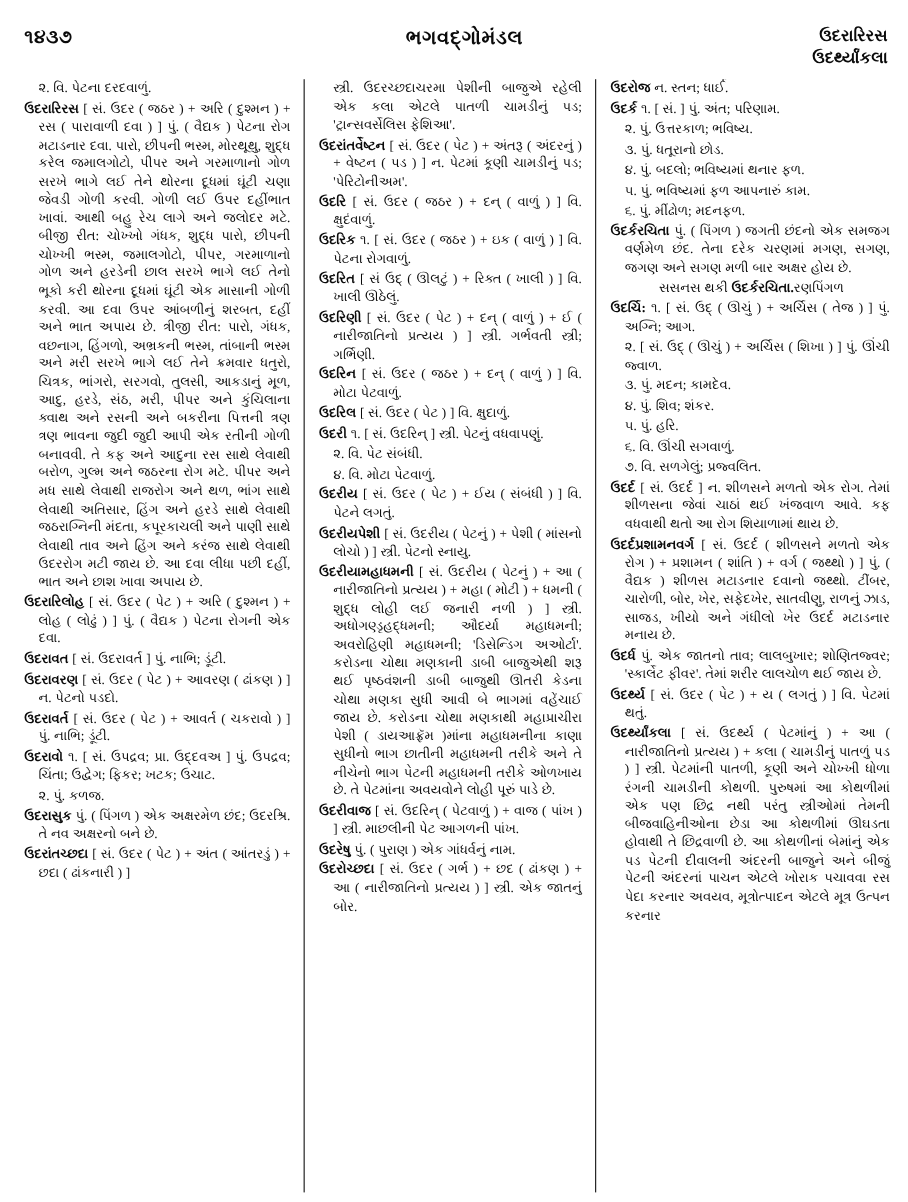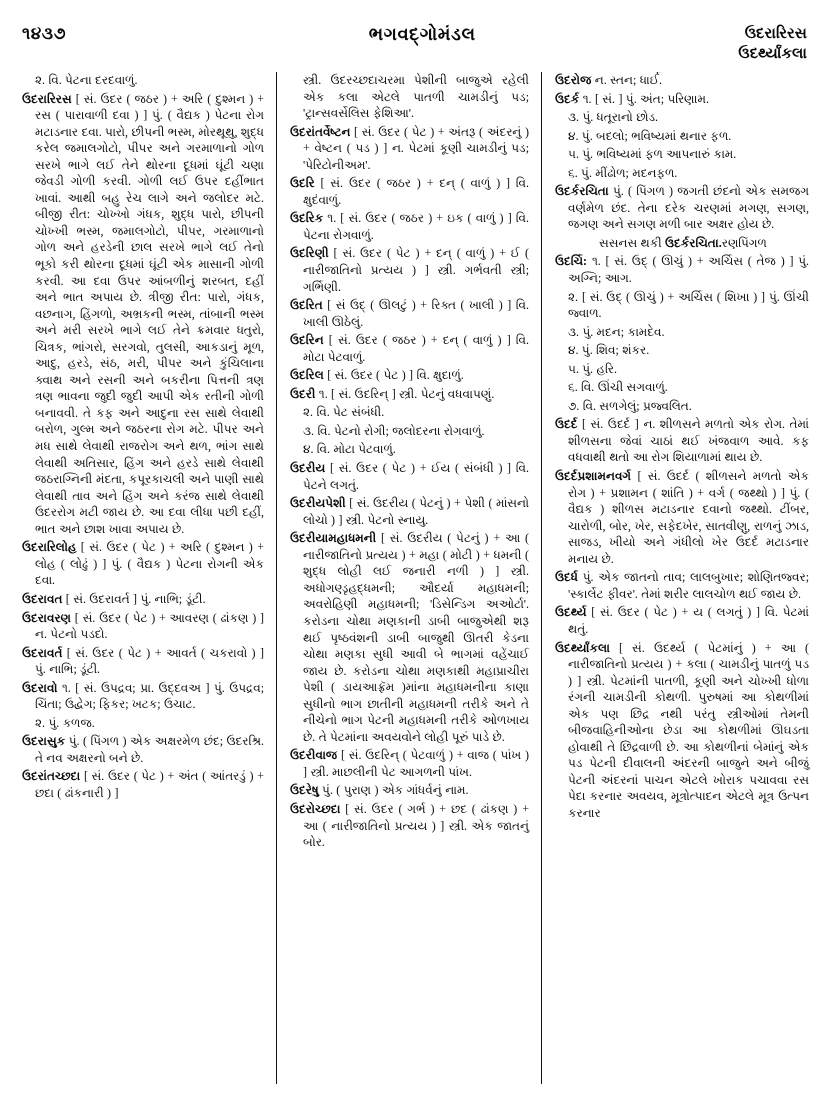--- a/index.html
+++ b/index.html
@@ -119,38 +119,38 @@
         <p class="entry hang"><span class="hw">ઉદરાવો</span><span> ૧. [ સં. ઉપદ્રવ; પ્રા. ઉદ્દવઅ ] પું. ઉપદ્રવ; ચિંતા; ઉદ્વેગ; ફિકર; ખટક; ઉચાટ.</span></p>
         <p class="entry sense">૨. પું. કળજ.</p>
         <p class="entry hang"><span class="hw">ઉદરાસુક</span><span> પું. ( પિંગળ ) એક અક્ષરમેળ છંદ; ઉદરશ્રિ. તે નવ અક્ષરનો બને છે.</span></p>
         <p class="entry hang"><span class="hw">ઉદરાંતચ્છદા</span><span> [ સં. ઉદર ( પેટ ) + અંત ( આંતરડું ) + છદા ( ઢાંકનારી ) ]</span></p>
       </div>
     <div class="col col-2">
         <p class="entry cont">સ્ત્રી. ઉદરચ્છદાચરમા પેશીની બાજુએ રહેલી એક કલા એટલે પાતળી ચામડીનું પડ; 'ટ્રાન્સવર્સેલિસ ફેશિઆ'.</p>
         <p class="entry hang"><span class="hw">ઉદરાંતર્વેષ્ટન</span><span> [ સં. ઉદર ( પેટ ) + અંતરૂ ( અંદરનું ) + વેષ્ટન ( પડ ) ] ન. પેટમાં કૂણી ચામડીનું પડ; 'પેરિટોનીઅમ'.</span></p>
         <p class="entry hang"><span class="hw">ઉદરિ</span><span> [ સં. ઉદર ( જઠર ) + દન્ ( વાળું ) ] વિ. ક્ષુદંવાળું.</span></p>
         <p class="entry hang"><span class="hw">ઉદરિક</span><span> ૧. [ સં. ઉદર ( જઠર ) + ઇક ( વાળું ) ] વિ. પેટના રોગવાળું.</span></p>
+        <p class="entry hang"><span class="hw">ઉદરિત</span><span> [ સં ઉદ્ ( ઊલટું ) + રિક્ત ( ખાલી ) ] વિ. ખાલી ઊઠેલું.</span></p>
         <p class="entry hang"><span class="hw">ઉદરિણી</span><span> [ સં. ઉદર ( પેટ ) + દન્ ( વાળું ) + ઈ ( નારીજાતિનો પ્રત્યય ) ] સ્ત્રી. ગર્ભવતી સ્ત્રી; ગર્ભિણી.</span></p>
-        <p class="entry hang"><span class="hw">ઉદરિત</span><span> [ સં ઉદ્ ( ઊલટું ) + રિક્ત ( ખાલી ) ] વિ. ખાલી ઊઠેલું.</span></p>
         <p class="entry hang"><span class="hw">ઉદરિન</span><span> [ સં. ઉદર ( જઠર ) + દન્ ( વાળું ) ] વિ. મોટા પેટવાળું.</span></p>
         <p class="entry hang"><span class="hw">ઉદરિલ</span><span> [ સં. ઉદર ( પેટ ) ] વિ. ક્ષુદાળું.</span></p>
         <p class="entry hang"><span class="hw">ઉદરી</span><span> ૧. [ સં. ઉદરિન્ ] સ્ત્રી. પેટનું વધવાપણું.</span></p>
         <p class="entry sense">૨. વિ. પેટ સંબંધી.</p>
-        <p class="entry sense">૩. વિ. પેટનો રોગી; જલોદરના રોગવાળું.</p>
         <p class="entry sense">૪. વિ. મોટા પેટવાળું.</p>
         <p class="entry hang"><span class="hw">ઉદરીય</span><span> [ સં. ઉદર ( પેટ ) + ઈય ( સંબંધી ) ] વિ. પેટને લગતું.</span></p>
         <p class="entry hang"><span class="hw">ઉદરીયપેશી</span><span> [ સં. ઉદરીય ( પેટનું ) + પેશી ( માંસનો લોચો ) ] સ્ત્રી. પેટનો સ્નાયુ.</span></p>
         <p class="entry hang"><span class="hw">ઉદરીયામહાધમની</span><span> [ સં. ઉદરીય ( પેટનું ) + આ ( નારીજાતિનો પ્રત્યય ) + મહા ( મોટી ) + ધમની ( શુદ્ધ લોહી લઈ જનારી નળી ) ] સ્ત્રી. અધોગણ્ડૃહદ્ધમની; ઔદર્યા મહાધમની; અવરોહિણી મહાધમની; 'ડિસેન્ડિગ અઓર્ટા'. કરોડના ચોથા મણકાની ડાબી બાજુએથી શરૂ થઈ પૃષ્ઠવંશની ડાબી બાજુથી ઊતરી કેડના ચોથા મણકા સુધી આવી બે ભાગમાં વહેંચાઈ જાય છે. કરોડના ચોથા મણકાથી મહાપ્રાચીરા પેશી ( ડાયઆફ્રૅમ )માંના મહાધમનીના કાણા સુધીનો ભાગ છાતીની મહાધમની તરીકે અને તે નીચેનો ભાગ પેટની મહાધમની તરીકે ઓળખાય છે. તે પેટમાંના અવયવોને લોહી પૂરું પાડે છે.</span></p>
         <p class="entry hang"><span class="hw">ઉદરીવાજ</span><span> [ સં. ઉદરિન્ ( પેટવાળું ) + વાજ ( પાંખ ) ] સ્ત્રી. માછલીની પેટ આગળની પાંખ.</span></p>
         <p class="entry hang"><span class="hw">ઉદરેષુ</span><span> પું. ( પુરાણ ) એક ગાંધર્વનું નામ.</span></p>
         <p class="entry hang"><span class="hw">ઉદરોચ્છદા</span><span> [ સં. ઉદર ( ગર્ભ ) + છદ ( ઢાંકણ ) + આ ( નારીજાતિનો પ્રત્યય ) ] સ્ત્રી. એક જાતનું બોર.</span></p>
       </div>
     <div class="col col-3">
         <p class="entry hang"><span class="hw">ઉદરોજ</span><span> ન. સ્તન; ધાર્ઈ.</span></p>
         <p class="entry hang"><span class="hw">ઉદર્ક</span><span> ૧. [ સં. ] પું. અંત; પરિણામ.</span></p>
+        <p class="entry sense">૨. પું. ઉત્તરકાળ; ભવિષ્ય.</p>
         <p class="entry sense">૩. પું. ધતૂરાનો છોડ.</p>
         <p class="entry sense">૪. પું. બદલો; ભવિષ્યમાં થનાર ફળ.</p>
         <p class="entry sense">૫. પું. ભવિષ્યમાં ફળ આપનારું કામ.</p>
         <p class="entry sense">૬. પું. મીંઢોળ; મદનફળ.</p>
         <p class="entry hang"><span class="hw">ઉદર્કરચિતા</span><span> પું. ( પિંગળ ) જગતી છંદનો એક સમજગ વર્ણમેળ છંદ. તેના દરેક ચરણમાં મગણ, સગણ, જગણ અને સગણ મળી બાર અક્ષર હોય છે.</span></p>
         <p class="entry flush cite"><span class="lbl">સસનસ થકી <span class="hw">ઉદર્કરચિતા.</span></span><span>રણપિંગળ</span></p>
         <p class="entry hang"><span class="hw">ઉદર્ચિ:</span><span> ૧. [ સં. ઉદ્ ( ઊચું ) + અર્ચિસ ( તેજ ) ] પું. અગ્નિ; આગ.</span></p>
         <p class="entry sense">૨. [ સં. ઉદ્ ( ઊચું ) + અર્ચિસ ( શિખા ) ] પું. ઊંચી જ્વાળ.</p>
         <p class="entry sense">૩. પું. મદન; કામદેવ.</p>
         <p class="entry sense">૪. પું. શિવ; શંકર.</p>

